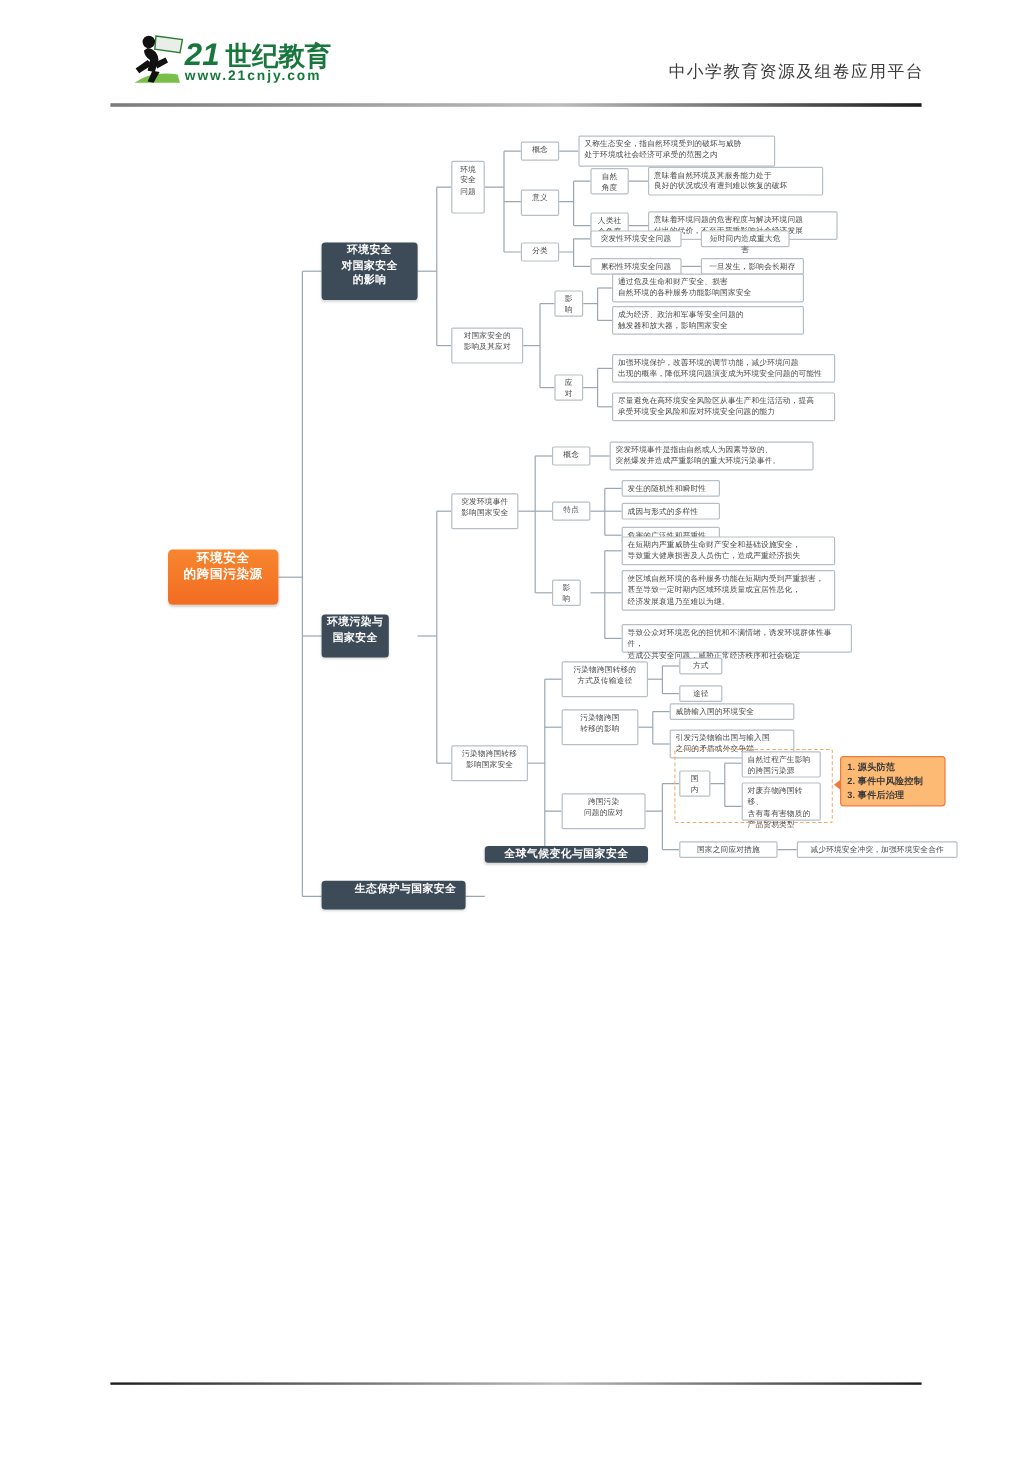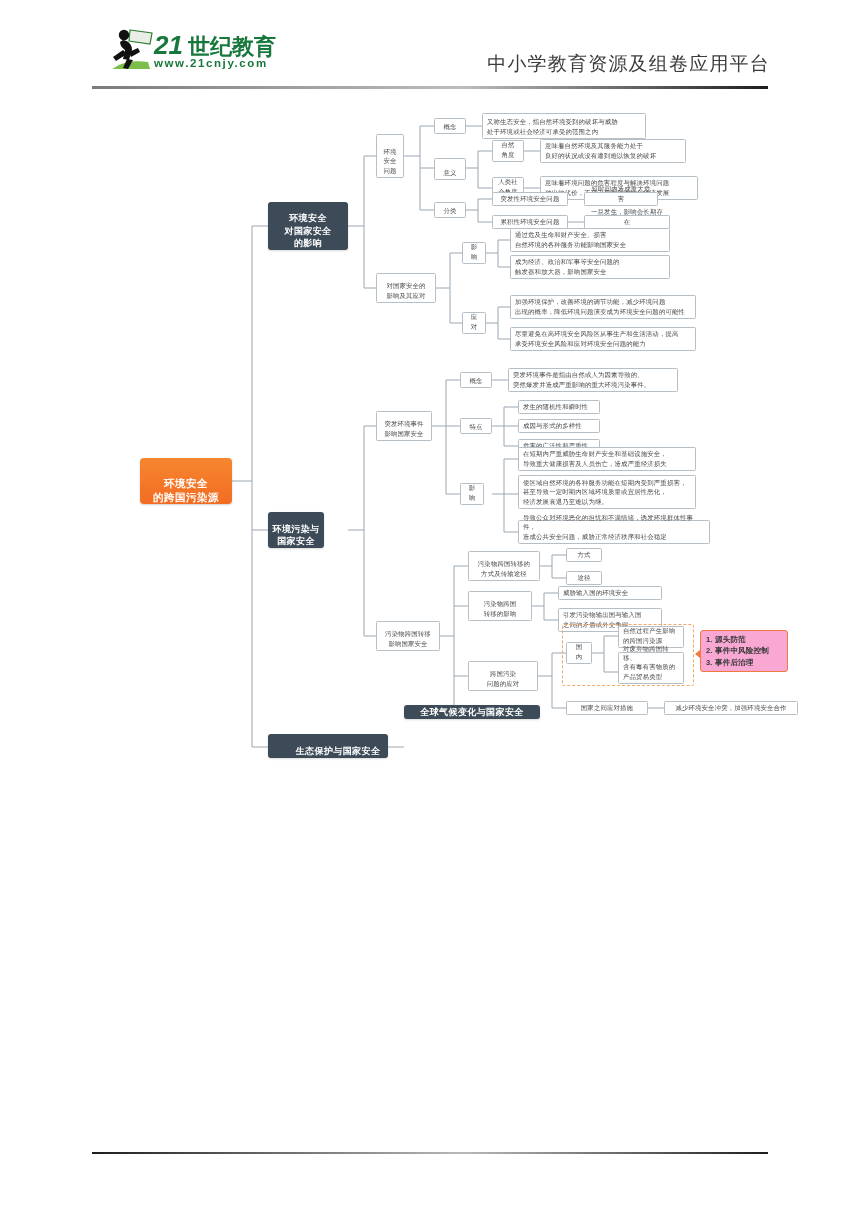--- a/index.html
+++ b/index.html
@@ -15,21 +15,21 @@
   .page{position:absolute;left:0;top:0;width:860px;height:1216px;}
 
   
   .header{position:absolute;left:0;top:0;width:860px;height:92px;}
   .logo{position:absolute;left:92px;top:22px;width:200px;height:55px;}
   .logo svg{display:block;}
   .header-title{
     position:absolute;left:460px;top:51px;width:310px;
     text-align:right;
     font-family:"Liberation Serif","DejaVu Serif",serif;
-    font-size:19px;color:#3c3c3c;letter-spacing:1.2px;
+    font-size:14px;color:#3c3c3c;letter-spacing:1.2px;
     white-space:nowrap;
   }
   .header-rule{
     position:absolute;left:92px;top:86px;width:676px;height:3px;
     background:linear-gradient(to right,#7b7b7b,#bdbdbd 55%,#1d1d1d);
   }
 
   
   .footer-rule{
     position:absolute;left:92px;top:1152px;width:676px;height:2px;
@@ -42,21 +42,21 @@
   }
 
   
   .map{position:absolute;left:0;top:96px;width:860px;height:680px;}
   .map svg.lines{position:absolute;left:0;top:0;width:860px;height:680px;pointer-events:none;}
 
   
   .node{
     position:absolute;
     box-sizing:border-box;
-    display:flex;align-items:flex-end;
+    display:flex;align-items:flex-start;
     font-size:6.4px;
     line-height:1.45;
     color:#4a4a4a;
     letter-spacing:.15px;
   }
   .node .txt{display:block;width:100%;}
 
   
   .box{
     border:1px solid #b6bfc6;
@@ -84,21 +84,21 @@
     color:#ffffff;font-weight:bold;
     font-size:9px;line-height:1.4;
     border-radius:3px;
     justify-content:center;text-align:center;
     box-shadow:0 1px 2px rgba(0,0,0,.15);
     letter-spacing:.4px;
   }
   
   .callout{
     border:1.4px solid #ef7a3c;
-    background:#f9a8d4;
+    background:#fdba74;
     border-radius:3px;
     color:#3a3a3a;
     font-size:7.6px;
     line-height:1.5;
     font-weight:bold;
     padding:3px 5px;
     justify-content:flex-start;text-align:left;
   }
   
   .dashgroup{

